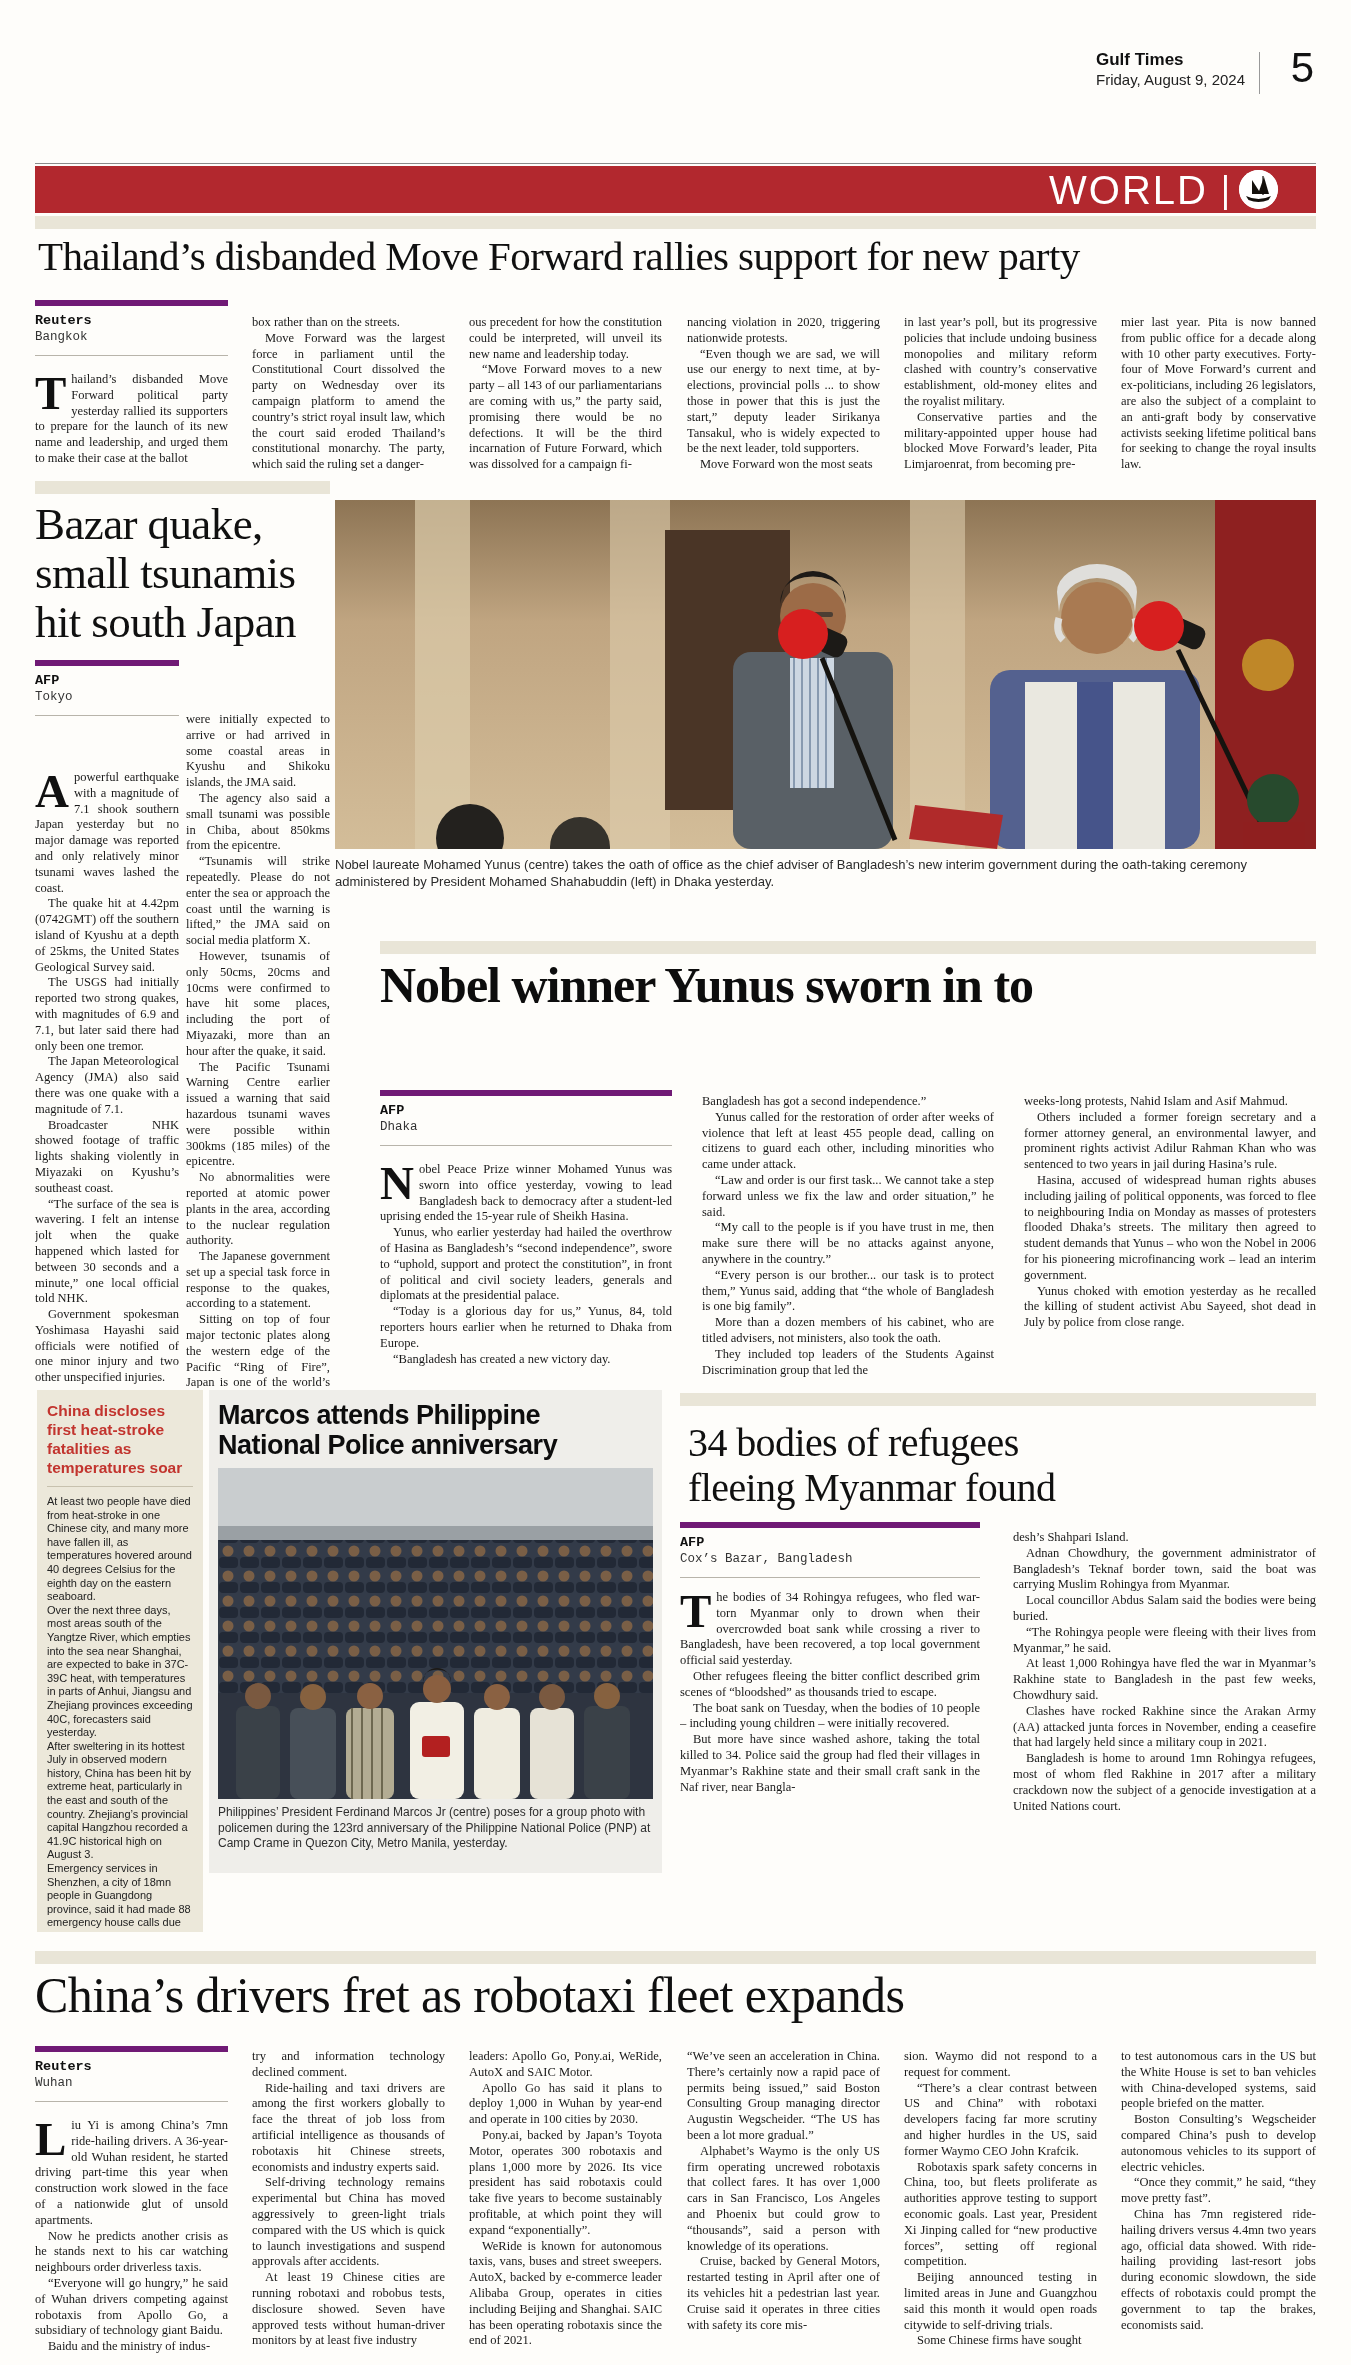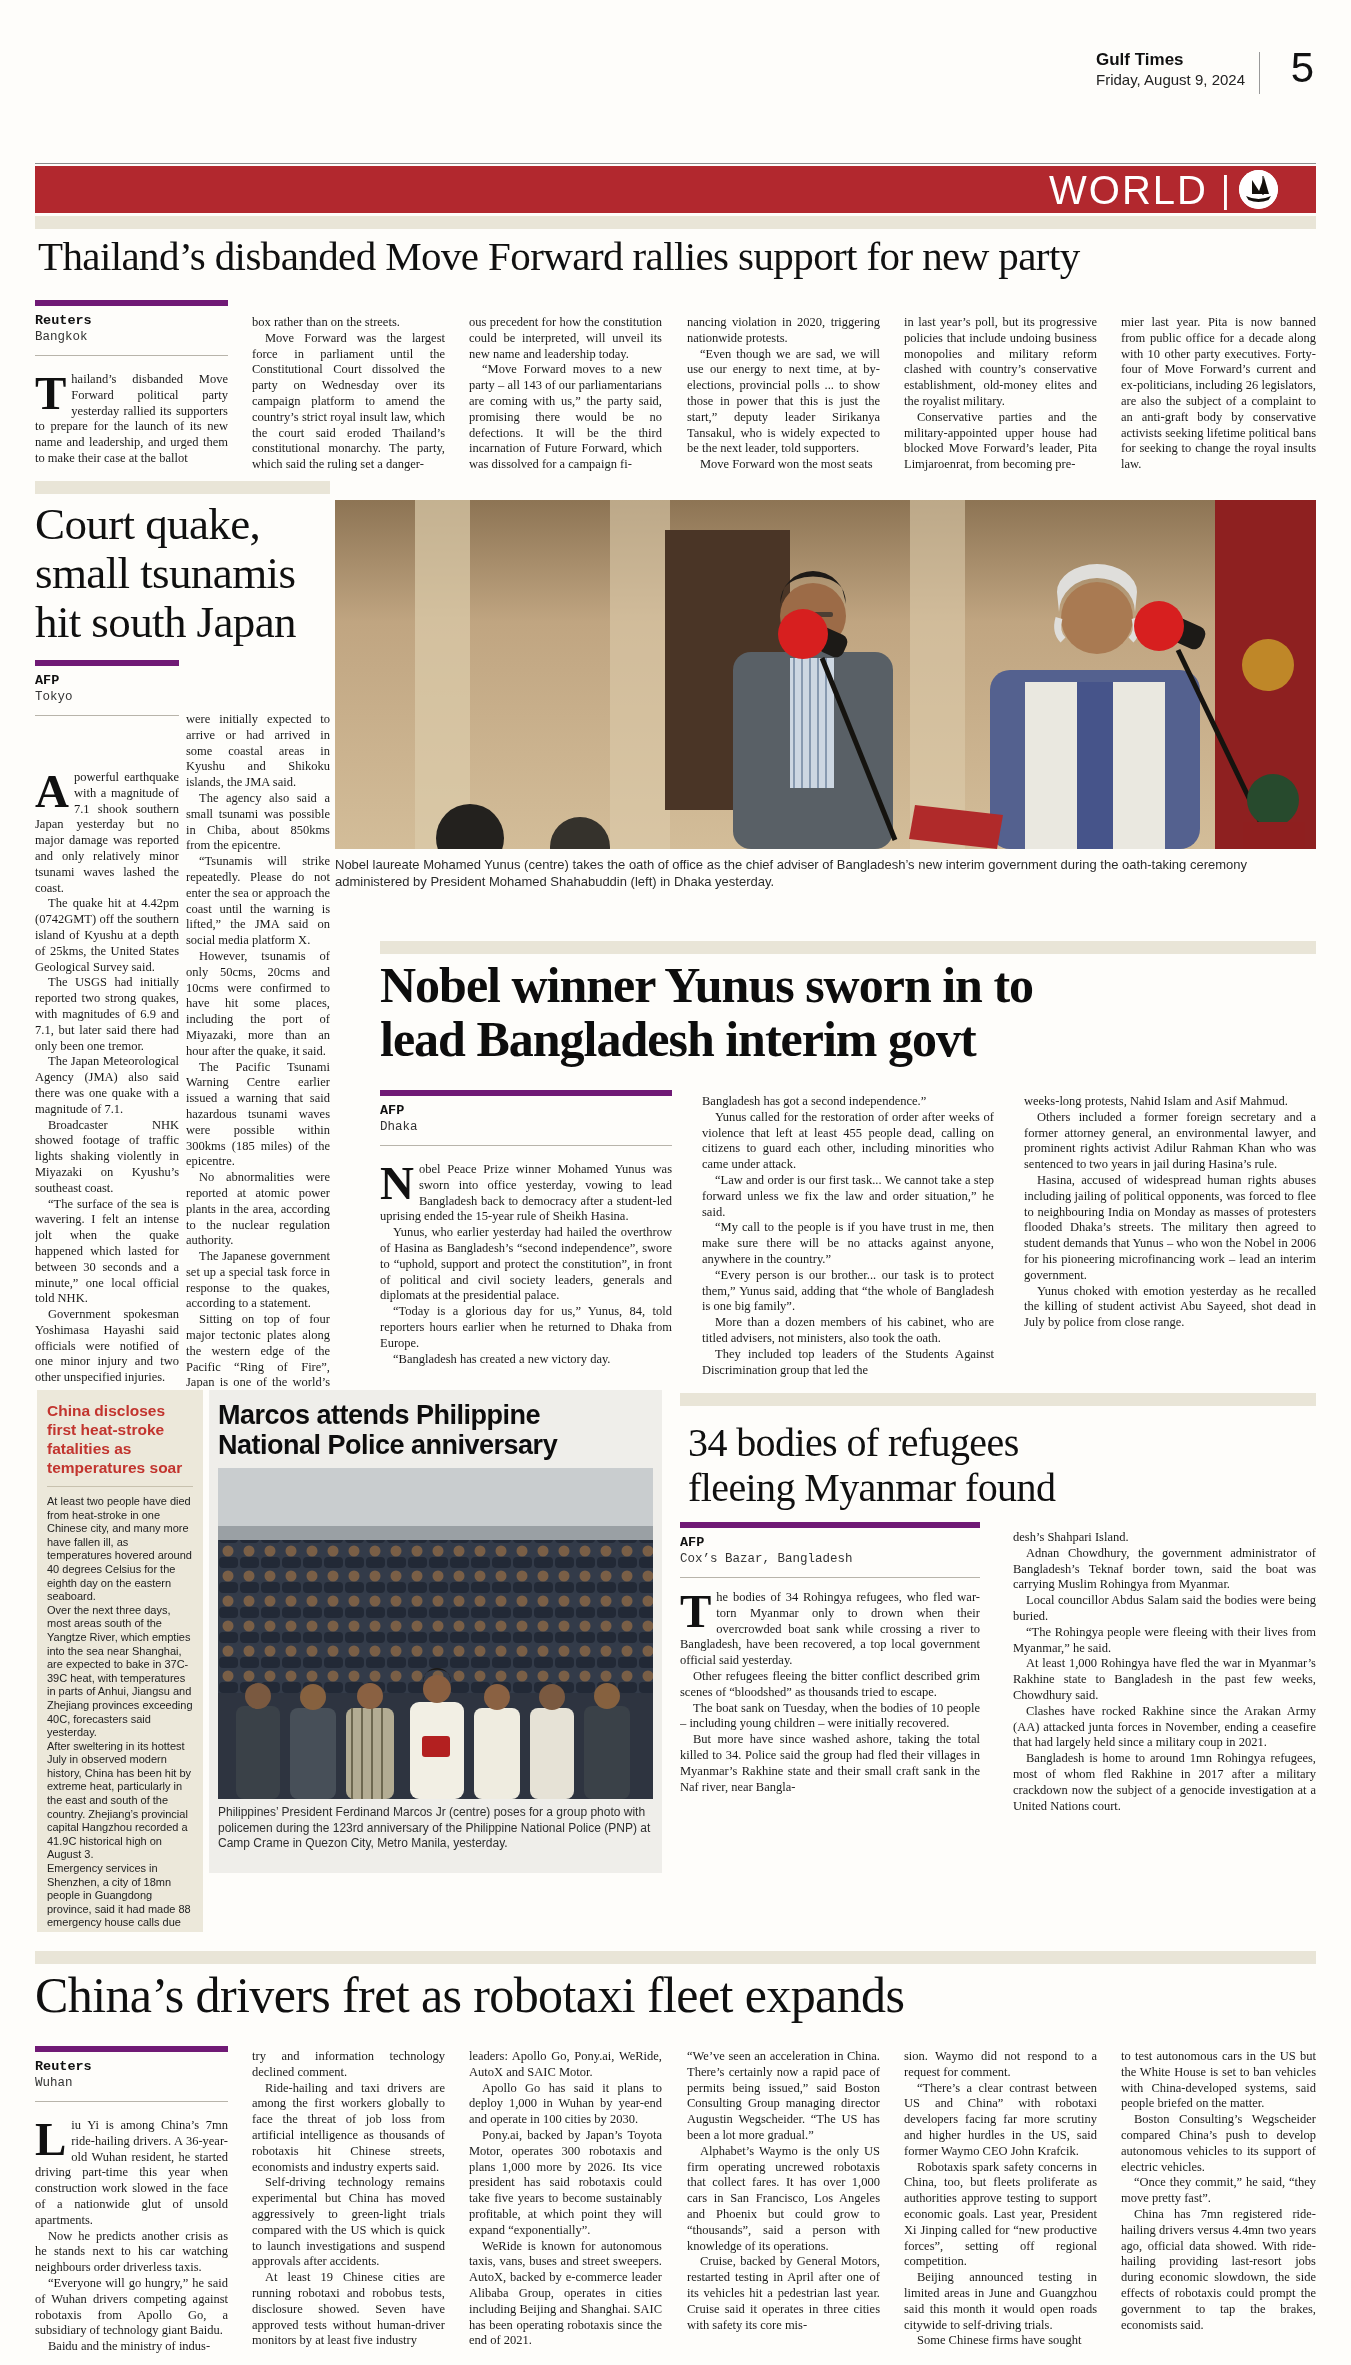--- a/index.html
+++ b/index.html
@@ -96,21 +96,21 @@
     </div>
   <div class="body-col" style="left:904px; top:315px; width:193px; height:161px;">
       <p>in last year’s poll, but its progressive policies that include undoing business monopolies and military reform clashed with country’s conservative establishment, old-money elites and the royalist military.</p>
       <p>Conservative parties and the military-appointed upper house had blocked Move Forward’s leader, Pita Limjaroenrat, from becoming pre-</p>
     </div>
   <div class="body-col" style="left:1121px; top:315px; width:195px; height:161px;">
       <p>mier last year. Pita is now banned from public office for a decade along with 10 other party executives. Forty-four of Move Forward’s current and ex-politicians, including 26 legislators, are also the subject of a complaint to an anti-graft body by conservative activists seeking lifetime political bans for seeking to change the royal insults law.</p>
     </div>
 
   <div class="band" style="left:35px; top:481px; width:295px;"></div>
-  <h1 class="hl-serif" style="left:35px; top:500px; width:300px; font-size:45px; line-height:49px; margin:0;"><span>Court quake,</span><br>
+  <h1 class="hl-serif" style="left:35px; top:500px; width:300px; font-size:45px; line-height:49px; margin:0;"><span>Bazar quake,</span><br>
       <span>small tsunamis</span><br>
       <span>hit south Japan</span></h1>
   <div class="byline" style="left:35px; top:660px; width:144px;">
     <div class="src">AFP</div>
     <div class="loc">Tokyo</div>
   </div>
   <div class="body-col dropcap" style="left:35px; top:770px; width:144px; height:618px;">
       <p>A powerful earthquake with a magnitude of 7.1 shook southern Japan yesterday but no major damage was reported and only relatively minor tsunami waves lashed the coast.</p>
       <p>The quake hit at 4.42pm (0742GMT) off the southern island of Kyushu at a depth of 25kms, the United States Geological Survey said.</p>
       <p>The USGS had initially reported two strong quakes, with magnitudes of 6.9 and 7.1, but later said there had only been one tremor.</p>
@@ -173,21 +173,21 @@
       <circle cx="245" cy="347" r="30" fill="#35322c"></circle>
       <path d="M580 305 l88 10 -6 34 -88 -10 z" fill="#b02a2a"></path>
       <circle cx="938" cy="300" r="26" fill="#274a2d"></circle>
       <rect x="908" y="322" width="62" height="27" fill="#8f1f1f"></rect>
     </svg>
   </div>
   <div class="caption" style="left:335px; top:856px; width:981px;">Nobel laureate Mohamed Yunus (centre) takes the oath of office as the chief adviser of Bangladesh’s new interim government during the oath-taking ceremony administered by President Mohamed Shahabuddin (left) in Dhaka yesterday.</div>
 
   <div class="band" style="left:380px; top:941px; width:936px;"></div>
   <h1 class="hl-bold" style="left:380px; top:958px; width:936px; font-size:50px; line-height:54px; margin:0;"><span>Nobel winner Yunus sworn in to</span><br>
-      <span>lead Bangladesh interim govt</span></h1>
+      </h1>
   <div class="byline" style="left:380px; top:1090px; width:292px;">
     <div class="src">AFP</div>
     <div class="loc">Dhaka</div>
   </div>
   <div class="body-col dropcap" style="left:380px; top:1162px; width:292px; height:316px;">
       <p>Nobel Peace Prize winner Mohamed Yunus was sworn into office yesterday, vowing to lead Bangladesh back to democracy after a student-led uprising ended the 15-year rule of Sheikh Hasina.</p>
       <p>Yunus, who earlier yesterday had hailed the overthrow of Hasina as Bangladesh’s “second independence”, swore to “uphold, support and protect the constitution”, in front of political and civil society leaders, generals and diplomats at the presidential palace.</p>
       <p>“Today is a glorious day for us,” Yunus, 84, told reporters hours earlier when he returned to Dhaka from Europe.</p>
       <p>“Bangladesh has created a new victory day.</p>
     </div>

